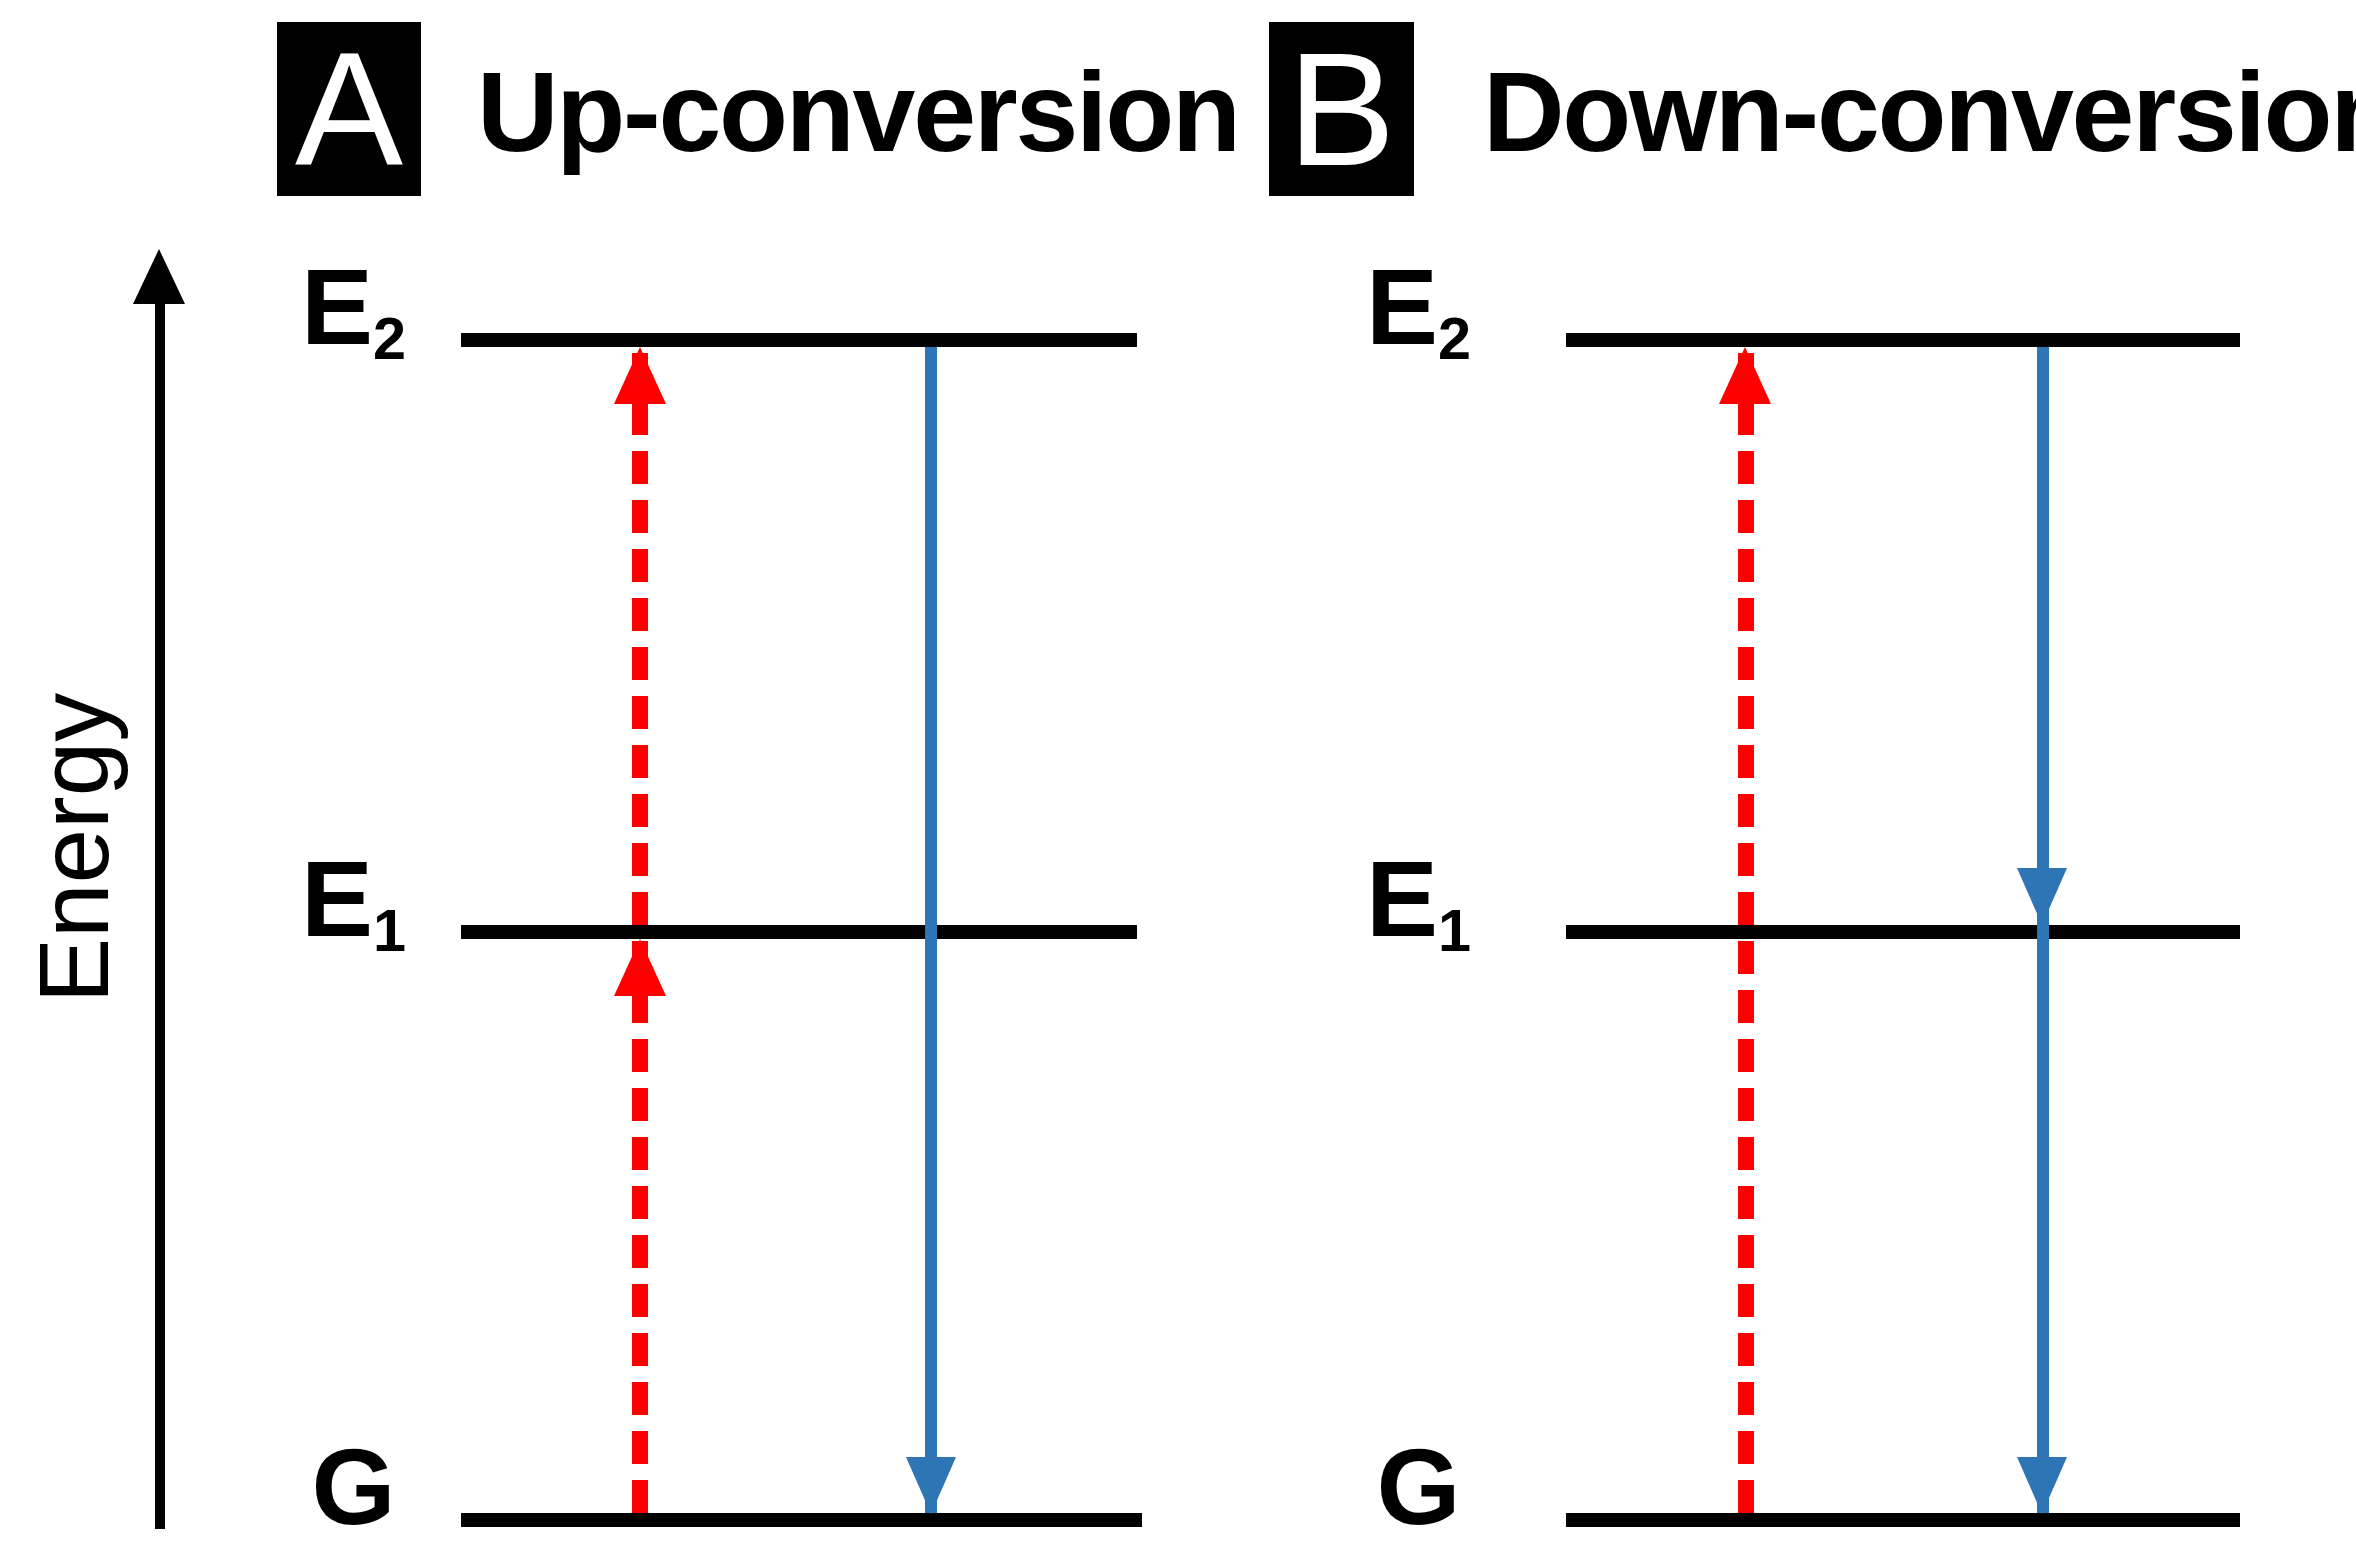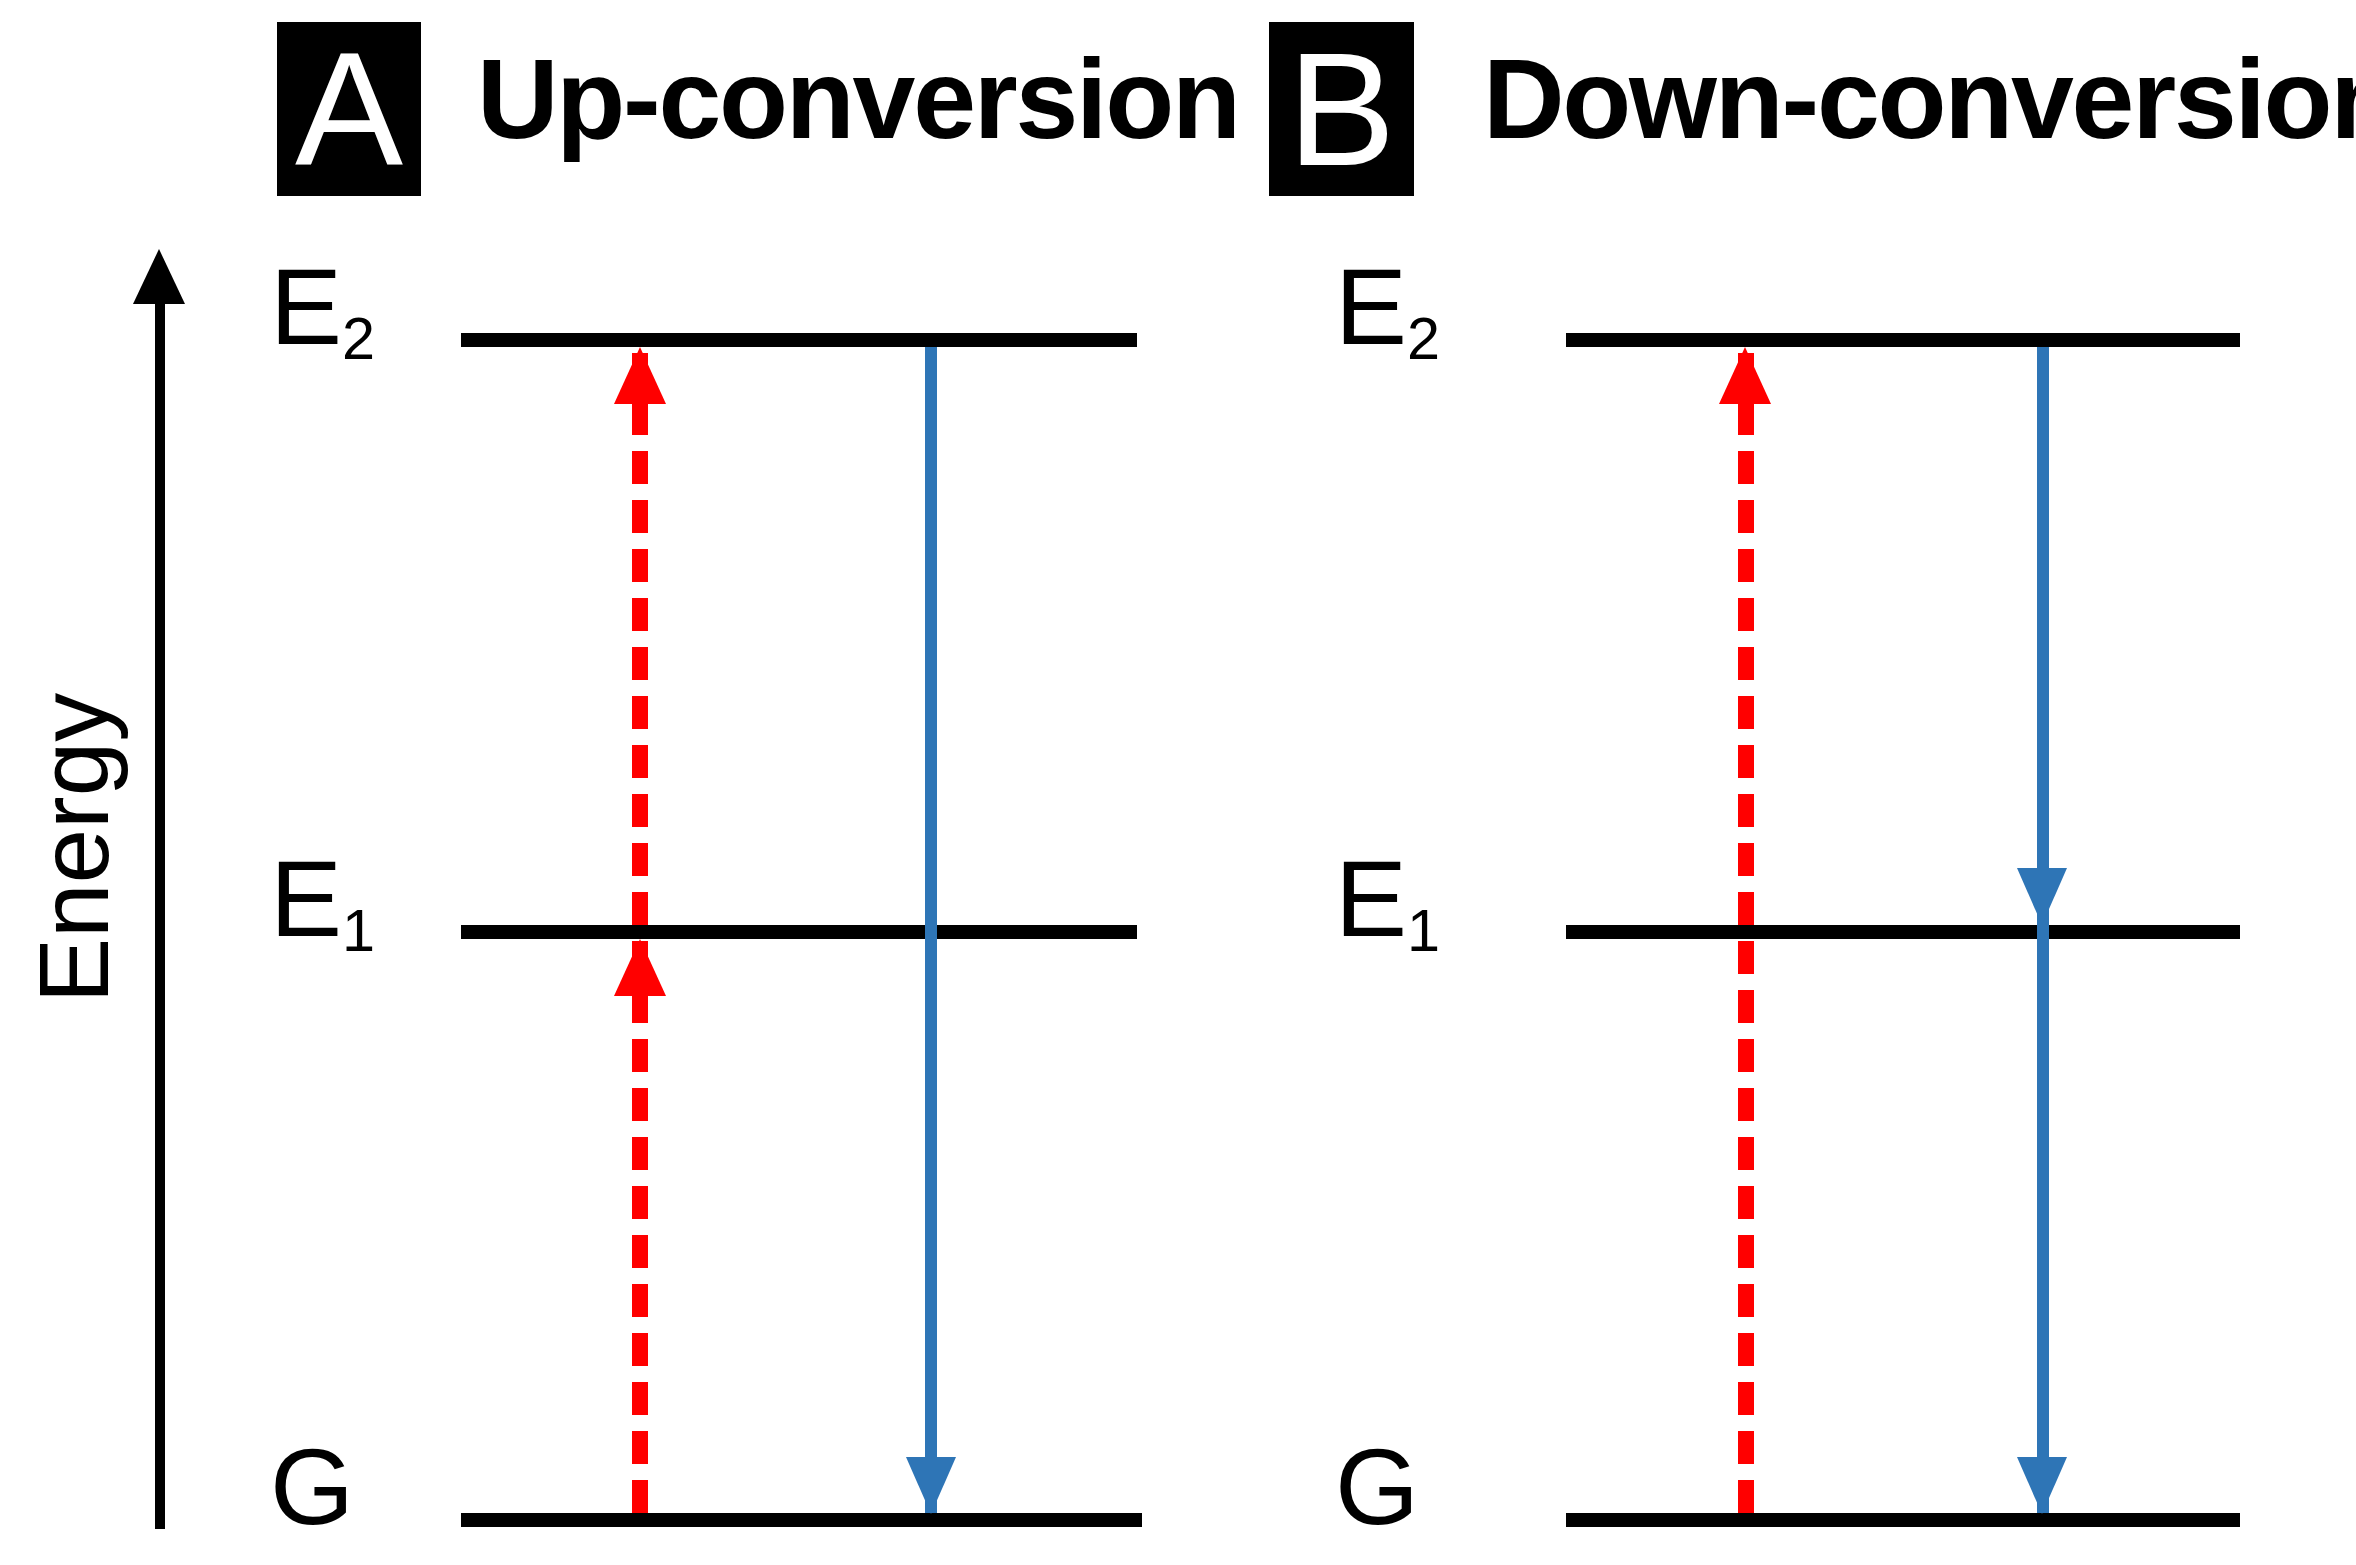--- a/index.html
+++ b/index.html
@@ -9,42 +9,42 @@
   }
   
   .tag-box{
     position:absolute;top:21.6px;height:174px;background:#000000;color:#ffffff;
     display:flex;align-items:center;justify-content:center;
     font-size:162px;font-weight:400;line-height:1;
   }
   .tag-a{left:277px;width:144px;}
   .tag-b{left:1269px;width:145px;}
   .fig-title{
-    position:absolute;top:43px;font-size:113px;font-weight:700;line-height:1;
+    position:absolute;top:56px;font-size:113px;font-weight:700;line-height:1;
     letter-spacing:-0.02em;white-space:nowrap;
   }
   .title-a{left:477px;}
   .title-b{left:1483px;}
   
   .axis-line{position:absolute;left:155px;top:290px;width:9.8px;height:1239px;background:#000000;}
   .axis-arrowhead{
     position:absolute;left:133px;top:249px;width:0;height:0;
     border-left:26.5px solid transparent;border-right:26.5px solid transparent;
     border-bottom:55px solid #000000;
   }
   .energy-label{
     position:absolute;left:74px;top:848px;
     transform:translate(-50%,-50%) rotate(-90deg);
     font-size:98px;line-height:1;white-space:nowrap;
   }
   
   .level-line{position:absolute;height:13.7px;background:#000000;z-index:1;}
   .level-label{
-    position:absolute;width:167px;text-align:left;
-    font-size:108px;line-height:1;white-space:nowrap;z-index:1;
+    position:absolute;width:167px;text-align:center;
+    font-size:108px;line-height:1;white-space:nowrap;z-index:1;font-weight:bold;
   }
   .level-label .sub{font-size:0.55em;vertical-align:-0.25em;}
   
   .red-dash{
     position:absolute;width:15.7px;z-index:2;
     background-image:repeating-linear-gradient(to top,#FF0000 0px,#FF0000 33px,rgba(0,0,0,0) 33px,rgba(0,0,0,0) 49px);
   }
   .blue-line{position:absolute;width:11.8px;background:#2E75B6;z-index:2;}
   .head-up-red{
     position:absolute;width:0;height:0;z-index:3;

